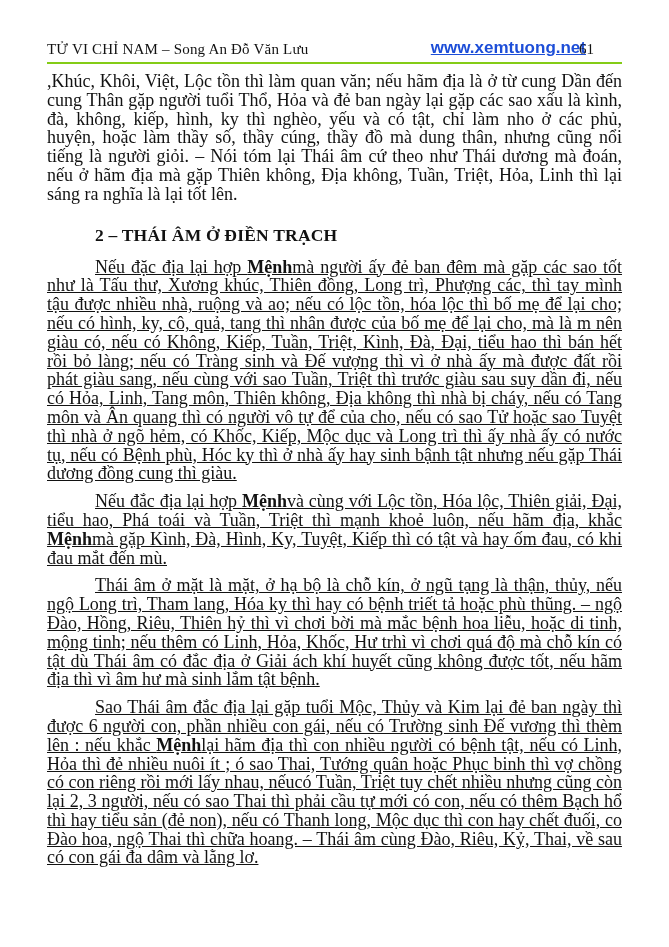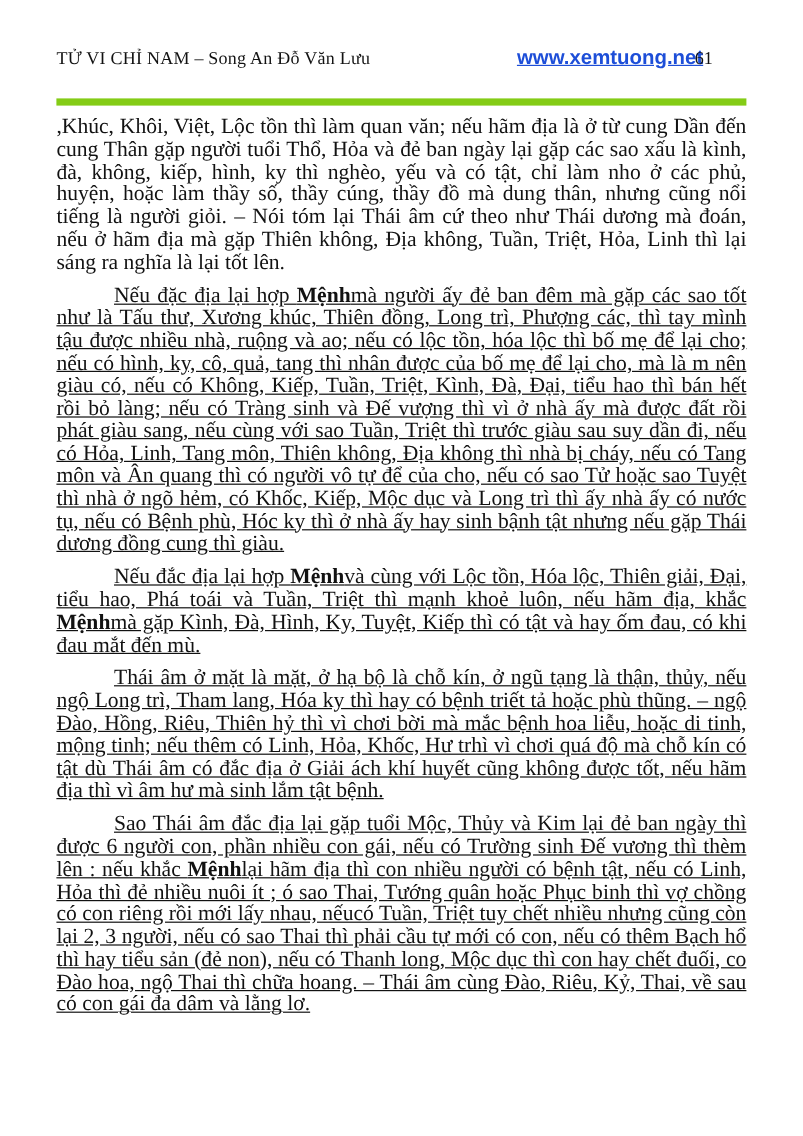--- a/index.html
+++ b/index.html
@@ -15,22 +15,22 @@
     background: #ffffff;
     color: #121212;
     font-family: "Liberation Serif", serif;
     padding: 38px 47px 20px 47px;
     overflow: hidden;
   }
   .header {
     display: flex;
     justify-content: space-between;
     align-items: flex-end;
-    border-bottom: 6px solid #84cc16;
-    padding-bottom: 24px;
+    border-bottom: 2px solid #84cc16;
+    padding-bottom: 4px;
   }
   .header-title {
     font-size: 15px;
     white-space: nowrap;
     letter-spacing: 0.2px;
   }
   .header-right {
     display: flex;
     align-items: flex-end;
     margin-right: 28px;
@@ -81,18 +81,19 @@
 <div class="page">
   <div class="header">
     <span class="header-title">TỬ VI CHỈ NAM – Song An Đỗ Văn Lưu</span>
     <span class="header-right">
       <a class="site-link">www.xemtuong.net</a>
       <span class="page-num">61</span>
     </span>
   </div>
   <div class="doc">
       <p class="para"><span>,Khúc, Khôi, Việt, Lộc tồn thì làm quan văn; nếu hãm địa là ở từ cung Dần đến cung Thân gặp người tuổi Thổ, Hỏa và đẻ ban ngày lại gặp các sao xấu là kình, đà, không, kiếp, hình, ky thì nghèo, yếu và có tật, chỉ làm nho ở các phủ, huyện, hoặc làm thầy số, thầy cúng, thầy đồ mà dung thân, nhưng cũng nổi tiếng là người giỏi. – Nói tóm lại Thái âm cứ theo như Thái dương mà đoán, nếu ở hãm địa mà gặp Thiên không, Địa không, Tuần, Triệt, Hỏa, Linh thì lại sáng ra nghĩa là lại tốt lên.</span></p>
+      <h2 class="sec-heading">2 – THÁI ÂM Ở ĐIỀN TRẠCH</h2>
       <p class="para indent"><span>Nếu đặc địa lại hợp </span><b>Mệnh</b><span>mà người ấy đẻ ban đêm mà gặp các sao tốt như là Tấu thư, Xương khúc, Thiên đồng, Long trì, Phượng các, thì tay mình tậu được nhiều nhà, ruộng và ao; nếu có lộc tồn, hóa lộc thì bố mẹ để lại cho; nếu có hình, ky, cô, quả, tang thì nhân được của bố mẹ để lại cho, mà là m nên giàu có, nếu có Không, Kiếp, Tuần, Triệt, Kình, Đà, Đại, tiểu hao thì bán hết rồi bỏ làng; nếu có Tràng sinh và Đế vượng thì vì ở nhà ấy mà được đất rồi phát giàu sang, nếu cùng với sao Tuần, Triệt thì trước giàu sau suy dần đi, nếu có Hỏa, Linh, Tang môn, Thiên không, Địa không thì nhà bị cháy, nếu có Tang môn và Ân quang thì có người vô tự để của cho, nếu có sao Tử hoặc sao Tuyệt thì nhà ở ngõ hẻm, có Khốc, Kiếp, Mộc dục và Long trì thì ấy nhà ấy có nước tụ, nếu có Bệnh phù, Hóc ky thì ở nhà ấy hay sinh bậnh tật nhưng nếu gặp Thái dương đồng cung thì giàu.</span></p>
       <p class="para indent"><span>Nếu đắc địa lại hợp </span><b>Mệnh</b><span>và cùng với Lộc tồn, Hóa lộc, Thiên giải, Đại, tiểu hao, Phá toái và Tuần, Triệt thì mạnh khoẻ luôn, nếu hãm địa, khắc </span><b>Mệnh</b><span>mà gặp Kình, Đà, Hình, Ky, Tuyệt, Kiếp thì có tật và hay ốm đau, có khi đau mắt đến mù.</span></p>
       <p class="para indent"><span>Thái âm ở mặt là mặt, ở hạ bộ là chỗ kín, ở ngũ tạng là thận, thủy, nếu ngộ Long trì, Tham lang, Hóa ky thì hay có bệnh triết tả hoặc phù thũng. – ngộ Đào, Hồng, Riêu, Thiên hỷ thì vì chơi bời mà mắc bệnh hoa liễu, hoặc di tinh, mộng tinh; nếu thêm có Linh, Hỏa, Khốc, Hư trhì vì chơi quá độ mà chỗ kín có tật dù Thái âm có đắc địa ở Giải ách khí huyết cũng không được tốt, nếu hãm địa thì vì âm hư mà sinh lắm tật bệnh.</span></p>
       <p class="para indent"><span>Sao Thái âm đắc địa lại gặp tuổi Mộc, Thủy và Kim lại đẻ ban ngày thì được 6 người con, phần nhiều con gái, nếu có Trường sinh Đế vương thì thèm lên : nếu khắc </span><b>Mệnh</b><span>lại hãm địa thì con nhiều người có bệnh tật, nếu có Linh, Hỏa thì đẻ nhiều nuôi ít ; ó sao Thai, Tướng quân hoặc Phục binh thì vợ chồng có con riêng rồi mới lấy nhau, nếucó Tuần, Triệt tuy chết nhiều nhưng cũng còn lại 2, 3 người, nếu có sao Thai thì phải cầu tự mới có con, nếu có thêm Bạch hổ thì hay tiểu sản (đẻ non), nếu có Thanh long, Mộc dục thì con hay chết đuối, co Đào hoa, ngộ Thai thì chữa hoang. – Thái âm cùng Đào, Riêu, Kỷ, Thai, về sau có con gái đa dâm và lằng lơ.</span></p>
     </div>
 </div>
 
 </body></html>

